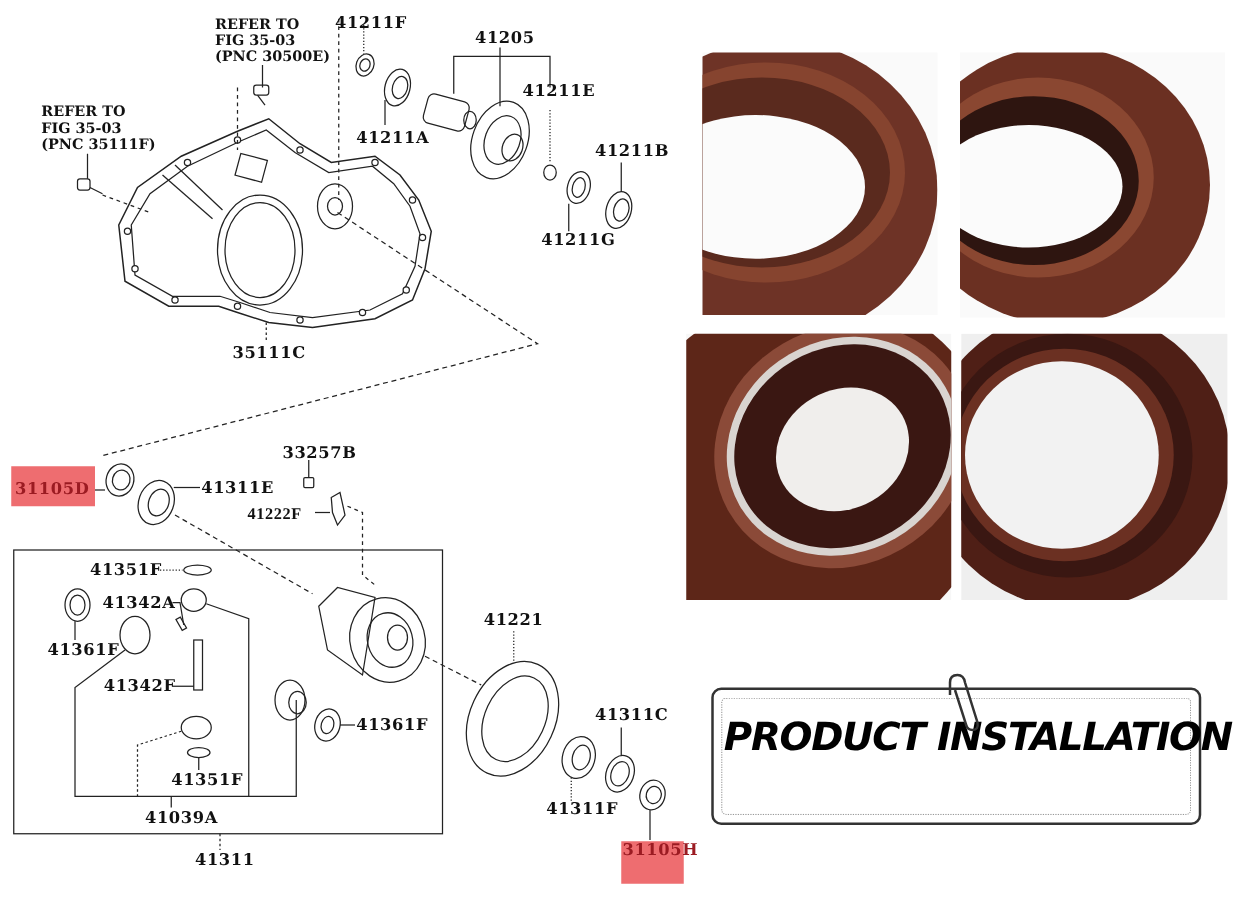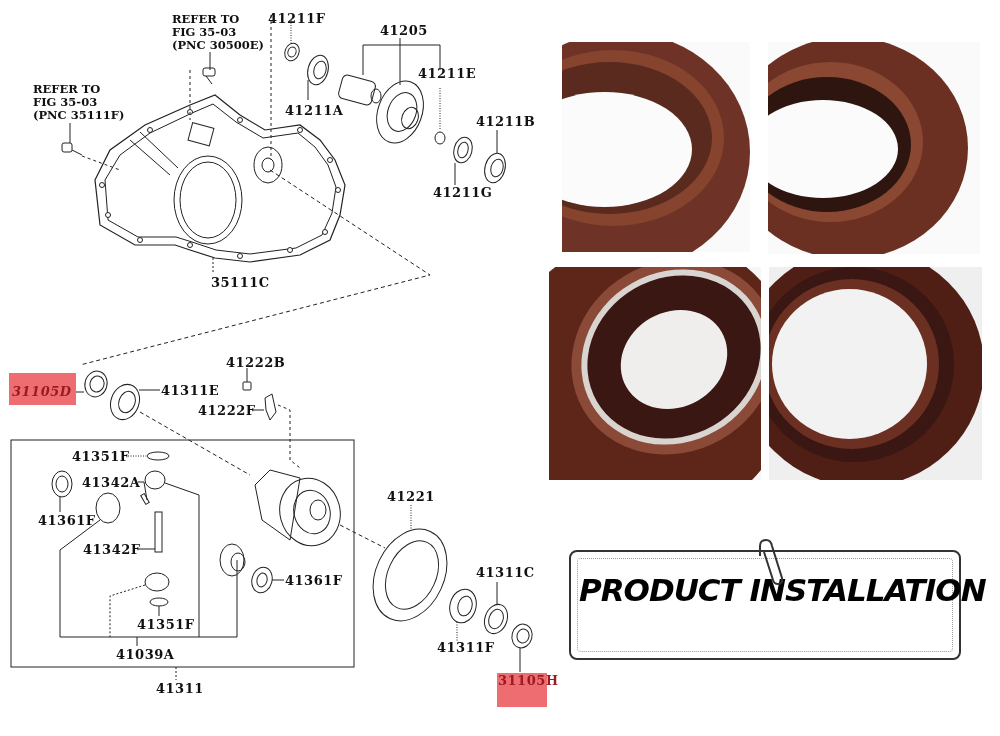--- a/index.html
+++ b/index.html
@@ -166,38 +166,38 @@
   <div class="ref" style="left:33px;top:83px;">REFER TO
 FIG 35-03
 (PNC 35111F)</div>
 
   <div class="lbl" style="left:268px;top:12px;text-align:center;">41211F</div>
   <div class="lbl" style="left:380px;top:24px;text-align:center;">41205</div>
   <div class="lbl" style="left:418px;top:67px;">41211E</div>
   <div class="lbl" style="left:285px;top:104px;">41211A</div>
   <div class="lbl" style="left:476px;top:115px;">41211B</div>
   <div class="lbl" style="left:433px;top:186px;text-align:right;">41211G</div>
-  <div class="lbl" style="left:211px;top:276px;">35111C</div>
-  <div class="lbl" style="left:226px;top:356px;">41222B</div>
+  <div class="lbl" style="left:186px;top:276px;">35111C</div>
+  <div class="lbl" style="left:226px;top:356px;">33257B</div>
   <div class="lbl" style="left:161px;top:384px;">41311E</div>
-  <div class="lbl" style="left:198px;top:404px;">41222F</div>
+  <div class="lbl" style="left:198px;top:404px;font-family:Liberation Serif, serif;">41222F</div>
   <div class="lbl" style="left:72px;top:450px;">41351F</div>
   <div class="lbl" style="left:82px;top:476px;">41342A</div>
   <div class="lbl" style="left:38px;top:514px;">41361F</div>
   <div class="lbl" style="left:83px;top:543px;">41342F</div>
   <div class="lbl" style="left:285px;top:574px;">41361F</div>
   <div class="lbl" style="left:137px;top:618px;">41351F</div>
   <div class="lbl" style="left:116px;top:648px;">41039A</div>
   <div class="lbl" style="left:156px;top:682px;">41311</div>
   <div class="lbl" style="left:387px;top:490px;">41221</div>
   <div class="lbl" style="left:476px;top:566px;">41311C</div>
   <div class="lbl" style="left:437px;top:641px;">41311F</div>
 
   <div class="hl" style="left:9px;top:373px;width:67px;height:32px;"></div>
-  <div class="lbl hl-text" style="left:12px;top:385px;font-style:italic;">31105D</div>
+  <div class="lbl hl-text" style="left:12px;top:385px;">31105D</div>
   <div class="hl" style="left:497px;top:673px;width:50px;height:34px;"></div>
   <div class="lbl hl-text" style="left:498px;top:674px;">31105H</div>
 </div>
 
 <div class="photo" style="left:562px;top:42px;width:188px;height:210px;">
   <div class="bg" style="background:#fafafa;"></div>
   <div class="ring" style="left:-70px;top:-10px;width:258px;height:240px;background:#6e3326;"></div>
   <div class="ring" style="left:-60px;top:8px;width:222px;height:176px;background:#86442f;"></div>
   <div class="ring" style="left:-55px;top:20px;width:205px;height:152px;background:#5a2a1e;"></div>
   <div class="ring" style="left:-45px;top:50px;width:175px;height:115px;background:#fbfbfb;"></div>

